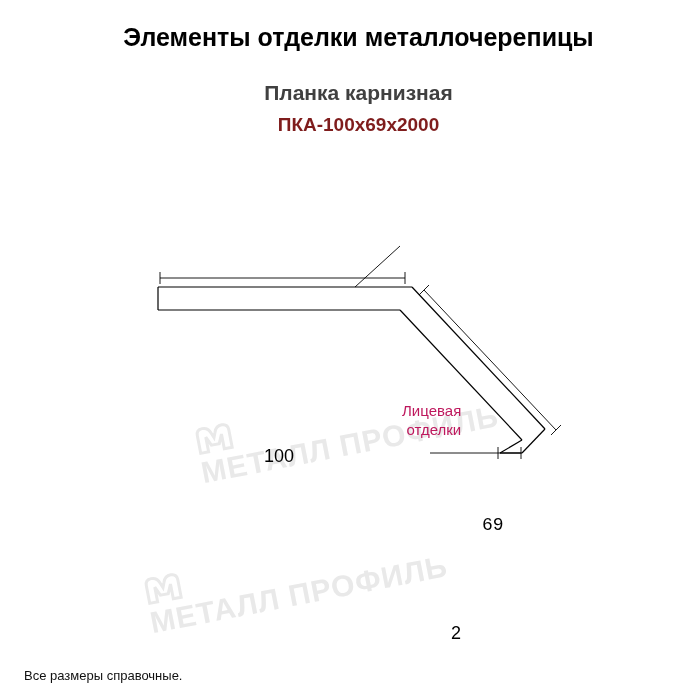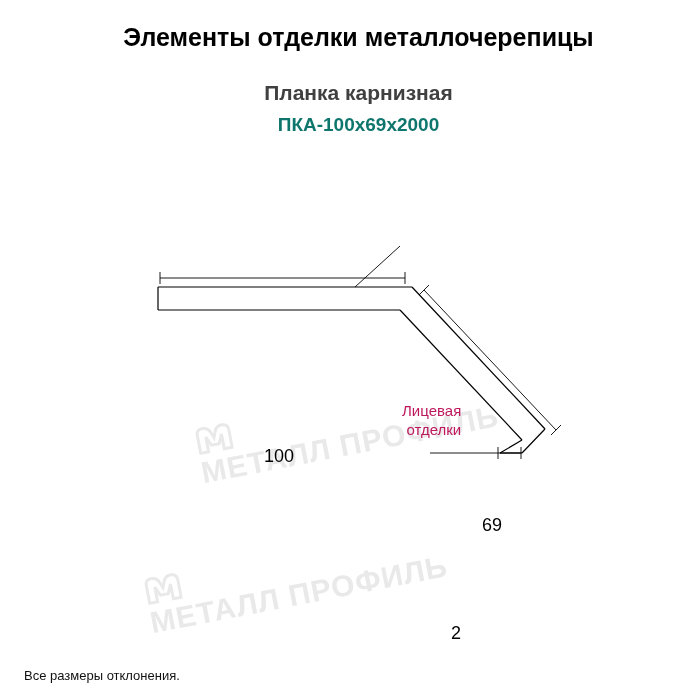--- a/index.html
+++ b/index.html
@@ -37,21 +37,21 @@
   .sub-title {
     font-size: 21px;
     font-weight: bold;
     color: #404040;
     margin-top: 28px;
     line-height: 1.25;
   }
   .sub-title-2 {
     font-size: 19px;
     font-weight: bold;
-    color: #0f766e;
+    color: #7f1d1d;
     margin-top: 7px;
     line-height: 1.25;
   }
   .drawing {
     position: absolute;
     top: 180px;
     left: 0;
     width: 700px;
     height: 330px;
   }
@@ -84,21 +84,21 @@
     vertical-align: middle;
     margin-right: 10px;
   }
   .dim-label {
     position: absolute;
     font-size: 18px;
     color: #000000;
     font-family: "Liberation Sans", sans-serif;
   }
   .lab-100 { top: 266px; left: 264px; }
-  .lab-69  { top: 335px; left: 482px; }
+  .lab-69  { top: 335px; left: 482px; font-family: Liberation Mono, monospace; }
   .lab-10  { top: 443px; left: 451px; }
   .face-label {
     position: absolute;
     top: 222px;
     left: 402px;
     font-size: 15px;
     line-height: 1.25;
     color: #be185d;
     text-align: right;
   }
@@ -186,16 +186,16 @@
     <div class="dim-label lab-10">2</div>
 
     <div class="face-label">
       <div>Лицевая</div>
       <div>отделки</div>
     </div>
 
   </div>
 
   <div class="footer">
-    <div>Все размеры отклонения.</div>
+    <div>Все размеры справочные.</div>
   </div>
 
 </div>
 
 </body></html>

